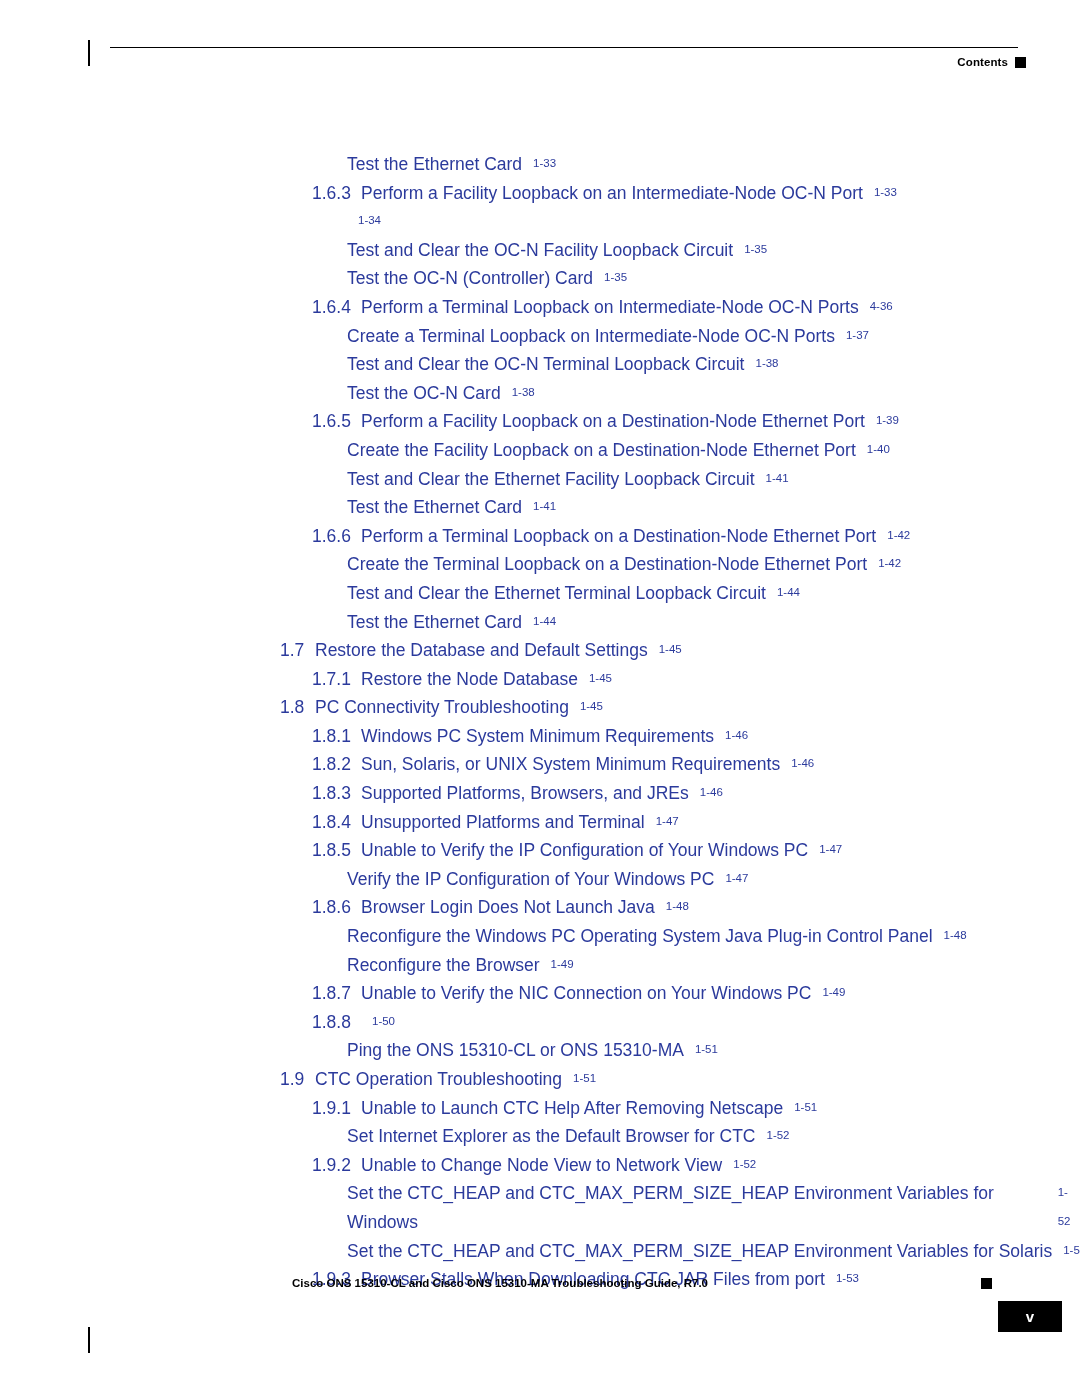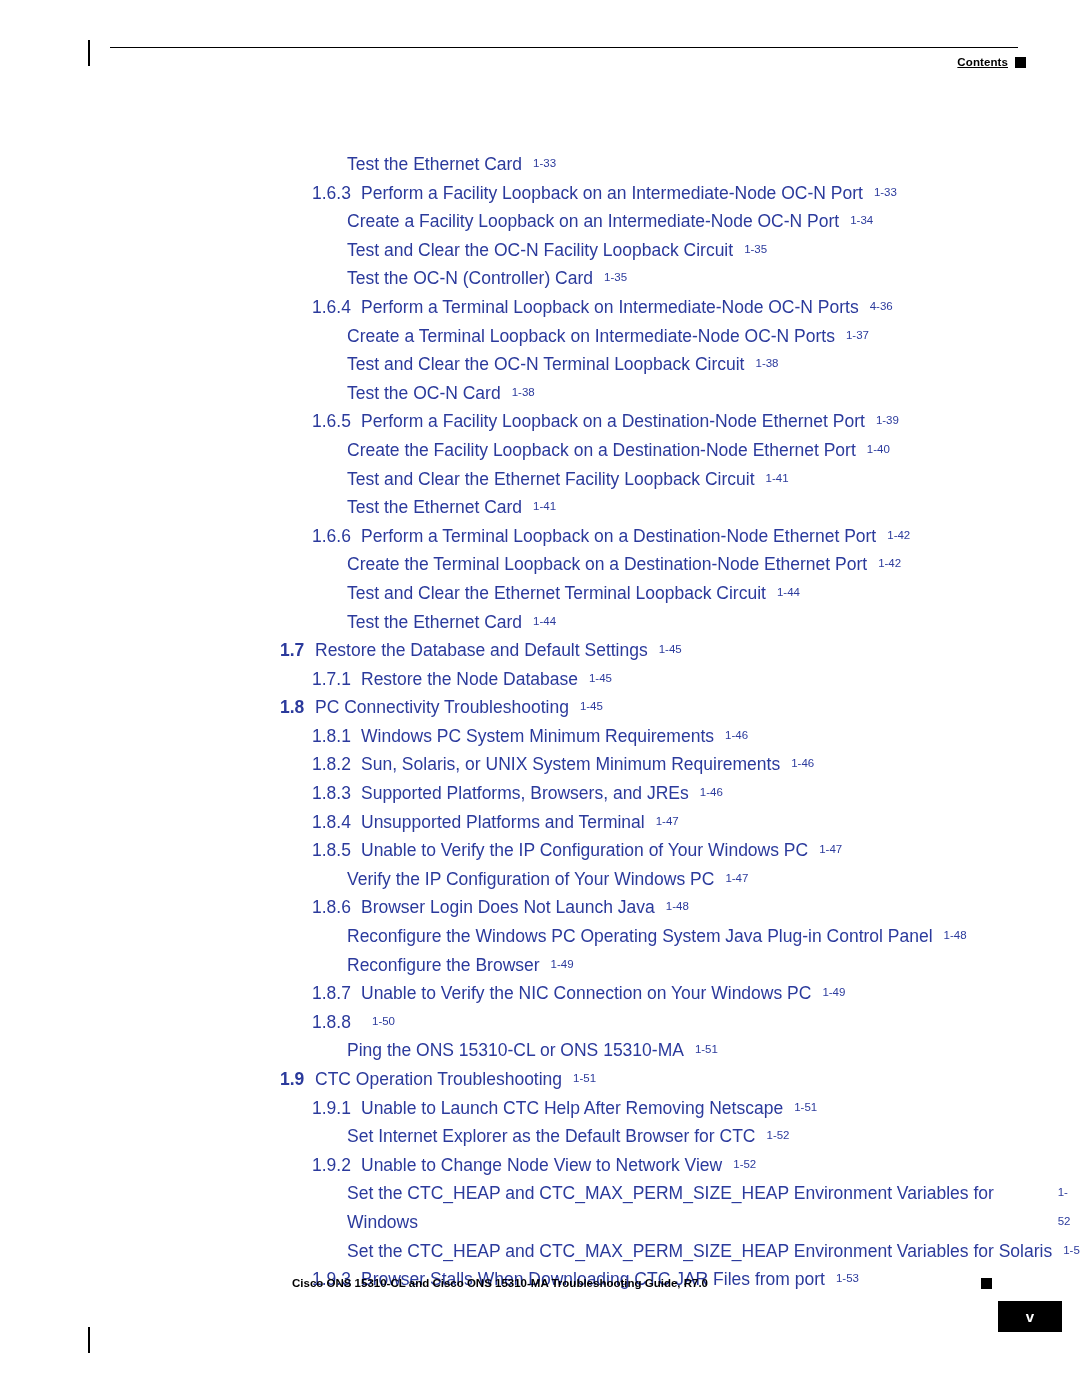--- a/index.html
+++ b/index.html
@@ -40,21 +40,20 @@
     background: #000;
   }
   .header-label {
     position: absolute;
     right: 72px;
     top: 12px;
     font-size: 11.5px;
     font-weight: bold;
     color: #000;
     letter-spacing: 0.1px;
-    text-decoration: underline;
   }
   .header-square {
     position: absolute;
     right: 54px;
     top: 13px;
     width: 11px;
     height: 11px;
     background: #000;
   }
 
@@ -86,21 +85,21 @@
     margin-left: 11px;
     position: relative;
     top: -1px;
   }
 
   
   .lvl-sec  { padding-left: 280px; }   
   .lvl-sub  { padding-left: 312px; }   
   .lvl-task { padding-left: 347px; }   
 
-  .lvl-sec .num  { min-width: 35px; font-weight: bold; }
+  .lvl-sec .num  { min-width: 35px; }
   .lvl-sub .num  { min-width: 49px; }
 
   .wrap-row { white-space: normal; }
 
   
   .footer {
     position: absolute;
     left: 0;
     bottom: 16px;
     width: 1080px;
@@ -164,21 +163,20 @@
     <div class="toc-row lvl-task">
       <span class="title">Test the Ethernet Card</span>
       <span class="page">1-33</span>
     </div>
     <div class="toc-row lvl-sub">
       <span class="num">1.6.3</span>
       <span class="title">Perform a Facility Loopback on an Intermediate-Node OC-N Port</span>
       <span class="page">1-33</span>
     </div>
     <div class="toc-row lvl-task">
-      <span class="title">Create a Facility Loopback on an Intermediate-Node OC-N Port</span>
       <span class="page">1-34</span>
     </div>
     <div class="toc-row lvl-task">
       <span class="title">Test and Clear the OC-N Facility Loopback Circuit</span>
       <span class="page">1-35</span>
     </div>
     <div class="toc-row lvl-task">
       <span class="title">Test the OC-N (Controller) Card</span>
       <span class="page">1-35</span>
     </div>

